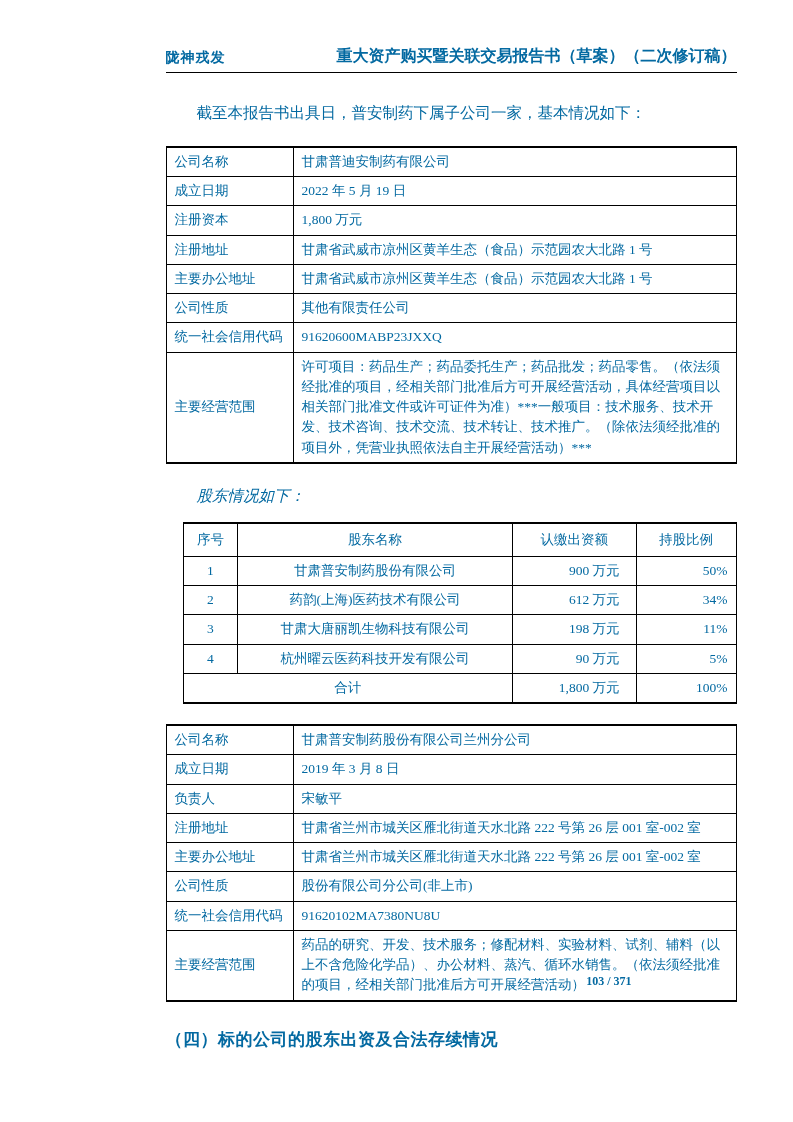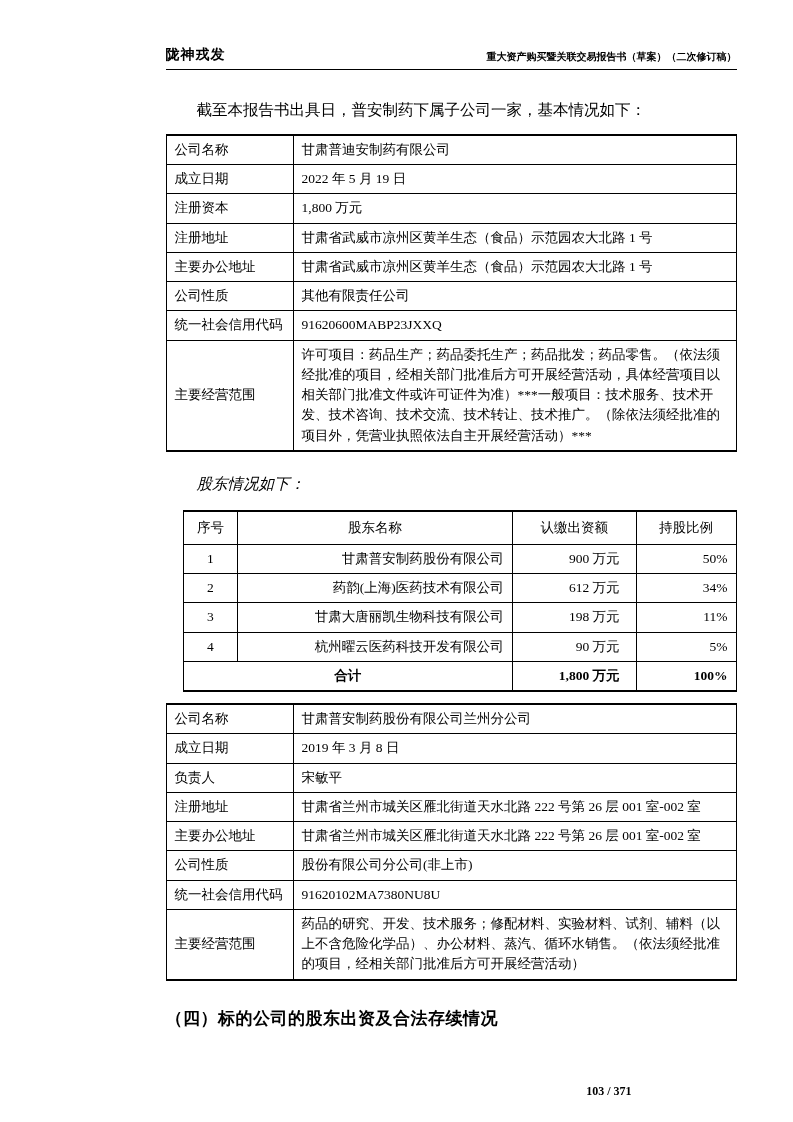--- a/index.html
+++ b/index.html
@@ -3,54 +3,54 @@
 <meta charset="utf-8">
 <style>
   * { margin: 0; padding: 0; box-sizing: border-box; }
   html, body { background: #ffffff; }
   .page {
     position: relative;
     width: 688px;
     height: 1122px;
     margin: 0 auto;
     background: #ffffff;
-    color: #000000;
+    color: #0369a1;
     font-family: "Liberation Serif", "DejaVu Serif", serif;
     overflow: hidden;
   }
   .content {
     position: absolute;
     left: 113px;
     top: 46px;
     width: 571px;
   }
   
   .doc-header {
     display: flex;
     justify-content: space-between;
     align-items: flex-end;
     border-bottom: 1px solid #000;
     padding-bottom: 5px;
   }
   .doc-header .h-left  { font-size: 14px; font-weight: bold; letter-spacing: 1px; }
-  .doc-header .h-right { font-size: 10px; font-weight: bold; }
+  .doc-header .h-right { font-size: 16px; font-weight: bold; }
   
   .para {
     font-size: 15.5px;
     line-height: 1.6;
     text-indent: 2em;
     text-align: justify;
   }
   .para.intro   { margin-top: 28px; }
   .para.mid     { margin-top: 20px; font-style: italic; }
   
   table.doc-table {
     border-collapse: collapse;
     width: 100%;
-    margin-top: 11px;
+    margin-top: 20px;
     border-top: 2.5px solid #000;
     border-bottom: 2.5px solid #000;
   }
   table.doc-table td, table.doc-table th {
     border: 1px solid #000;
     font-size: 13.5px;
     line-height: 1.5;
     padding: 4px 8px;
     vertical-align: middle;
     font-weight: normal;
@@ -58,37 +58,37 @@
   }
   table.info-table td.label { width: 127px; }
   
   table.sh-table {
     margin-left: 17px;
     width: 554px;
     margin-top: 13px;
   }
   table.sh-table th { font-weight: normal; text-align: center; padding: 6px 4px; }
   table.sh-table td.c-no     { width: 55px;  text-align: center; }
-  table.sh-table td.c-name   { width: 275px; text-align: right; }
+  table.sh-table td.c-name   { width: 275px; text-align: center; }
   table.sh-table td.c-amount { width: 124px; text-align: right; padding-right: 16px; }
   table.sh-table td.c-ratio  { width: 100px; text-align: right; }
-  table.sh-table tr.total-row td { font-weight: bold; margin-left: 48px; }
+  table.sh-table tr.total-row td { font-weight: normal; margin-left: 48px; }
   table.sh-table tr.total-row td.t-label { text-align: center; }
   
   .section-heading {
     margin-top: 26px;
     font-family: "Liberation Sans", "DejaVu Sans", sans-serif;
     font-weight: bold;
     font-size: 17px;
     letter-spacing: 0.5px;
   }
   
   .page-number {
     position: absolute;
-    top: 1084px;
+    top: 974px;
     right: 109px;
     font-size: 12px;
     font-weight: bold;
   }
 </style>
 </head>
 <body>
 
 <div class="page">
   <div class="content">

